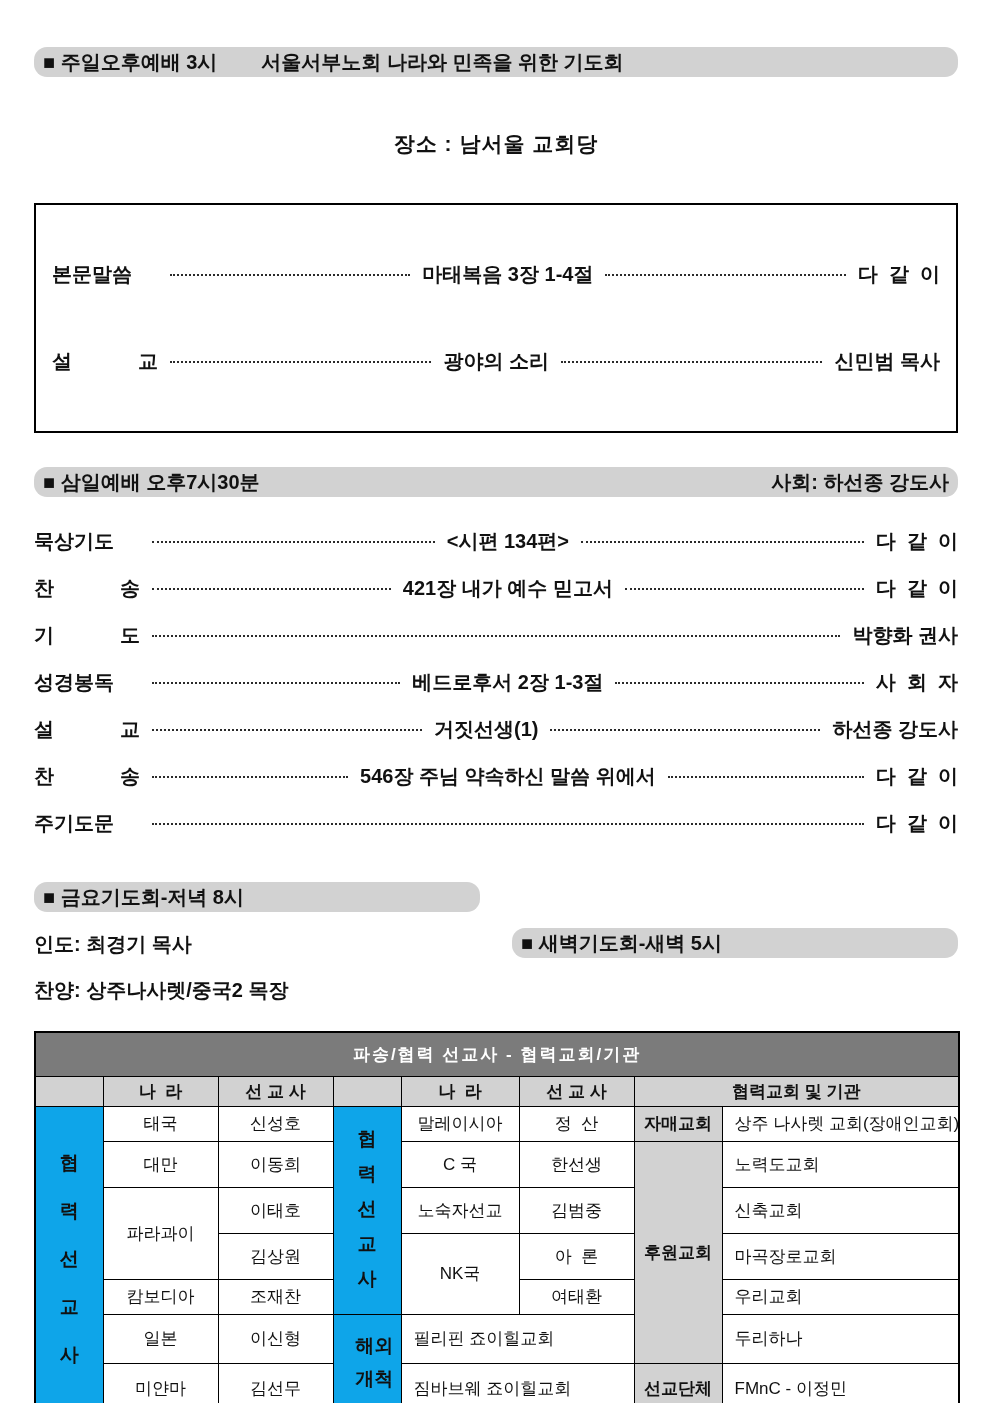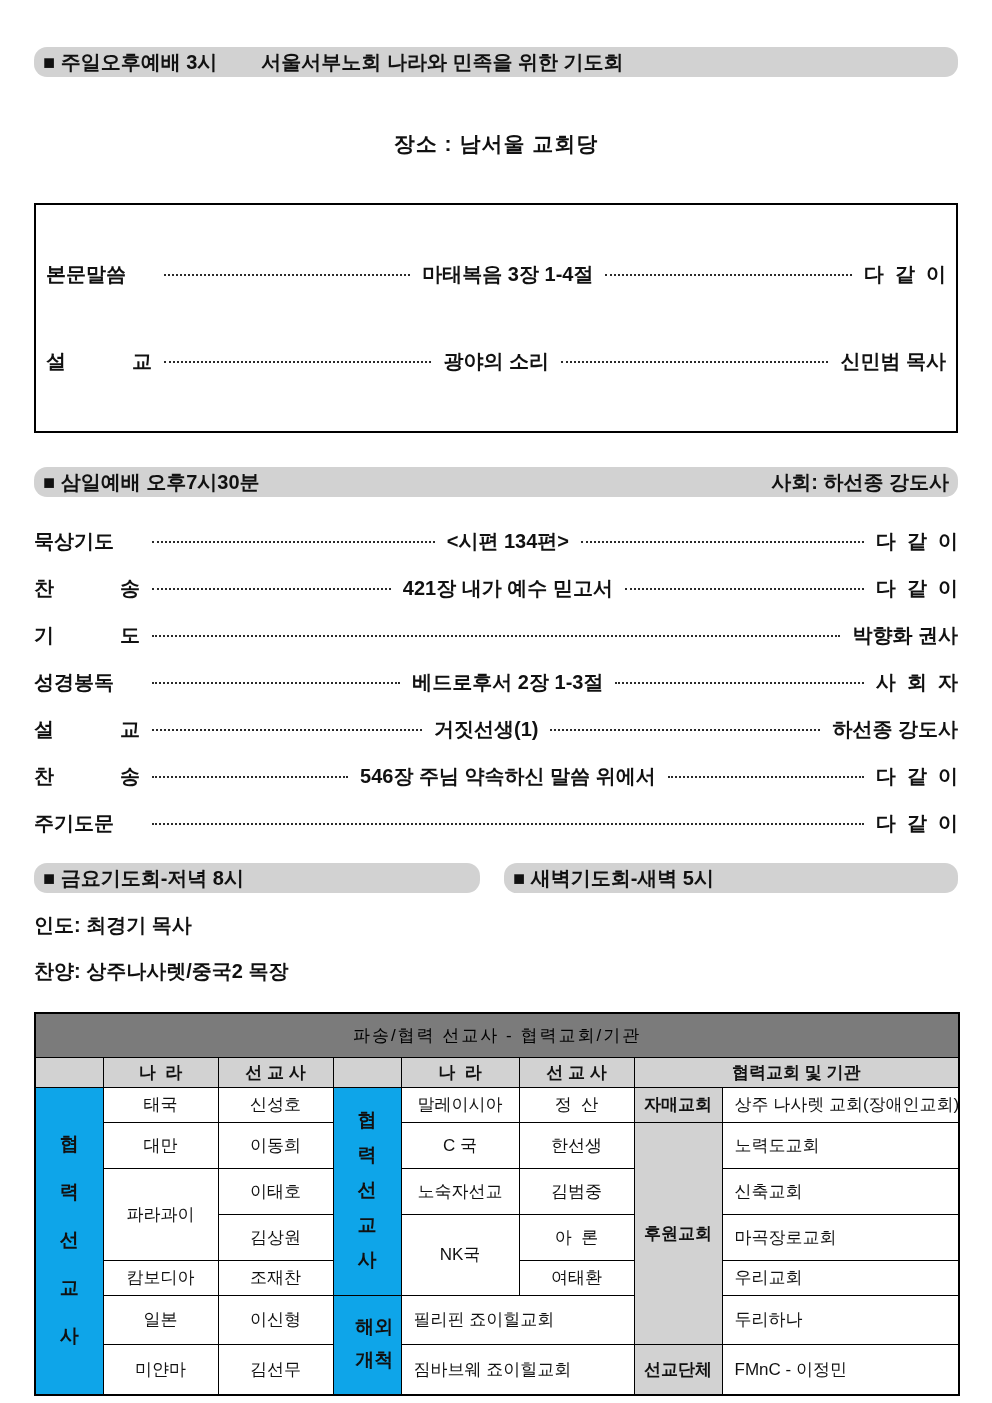--- a/index.html
+++ b/index.html
@@ -23,55 +23,55 @@
 
   .location {
     margin-top: 53px; text-align: center;
     font-weight: 700; font-size: 21px; letter-spacing: 1px;
   }
 
   
   .box {
     margin-top: 45px; height: 230px; border: 2px solid #000;
     display: flex; flex-direction: column; justify-content: space-around;
-    padding: 26px 10px;
+    padding: 26px 16px;
   }
 
   
   .orow { display: flex; align-items: center; height: 47px; font-weight: 700; font-size: 20px; }
   .olabel {
     display: inline-block; width: 106px; flex: 0 0 106px;
     text-align: justify; text-align-last: justify;
   }
   .dots { flex: 1 1 auto; border-top: 2px dotted #2a2a2a; margin: 0 12px; height: 0; }
   .ocenter { white-space: pre; text-align: center; }
   .oright { white-space: pre; flex: 0 0 auto; }
 
   .band2 { margin-top: 34px; }
   .order { margin-top: 21px; }
 
   
-  .two-col { display: flex; gap: 24px; margin-top: 16px; }
+  .two-col { display: flex; gap: 32px; margin-top: 35px; align-items: center; }
   .col-left { flex: 0 0 446px; }
   .col-right { flex: 1 1 auto; }
   .fline { margin-top: 19px; font-weight: 700; font-size: 20px; }
   .dawn-body { display: flex; align-items: center; margin-top: 12px; padding-left: 58px; gap: 16px; }
   .dawn-label { font-weight: 700; font-size: 20px; white-space: pre; }
   .dawn-lines { font-weight: 700; font-size: 20px; }
   .dawn-lines div { line-height: 38px; white-space: pre; }
 
   
   table.mtable {
     margin-top: 27px; border-collapse: collapse; width: 924px;
     table-layout: fixed; border: 2px solid #000;
   }
   table.mtable td { border: 1px solid #000; font-size: 17px; overflow: hidden; }
   .ttitle {
-    background: #7b7b7b; color: #000000; text-align: center;
-    font-weight: 400; font-size: 28px; height: 44px; letter-spacing: 2px;
+    background: #7b7b7b; color: #ffffff; text-align: center;
+    font-weight: 700; font-size: 28px; height: 44px; letter-spacing: 2px;
   }
   .thead td { background: #d2d2d2; font-weight: 700; text-align: center; height: 30px; white-space: pre; margin-left: 13px; }
   .gcell { background: #0ea5e9; text-align: center; vertical-align: middle; padding: 16px; font-family: Liberation Mono, monospace; }
   .vlabel {
     width: 1.3em; margin: 0 auto; word-break: break-all;
     font-weight: 700; font-size: 19px; text-align: center; line-height: 48px;
   }
   .vlabel.mid5 { line-height: 35px; }
   .vlabel.two { width: 2.6em; line-height: 33px; }
   td.c { text-align: center; height: 35px; white-space: pre; }

